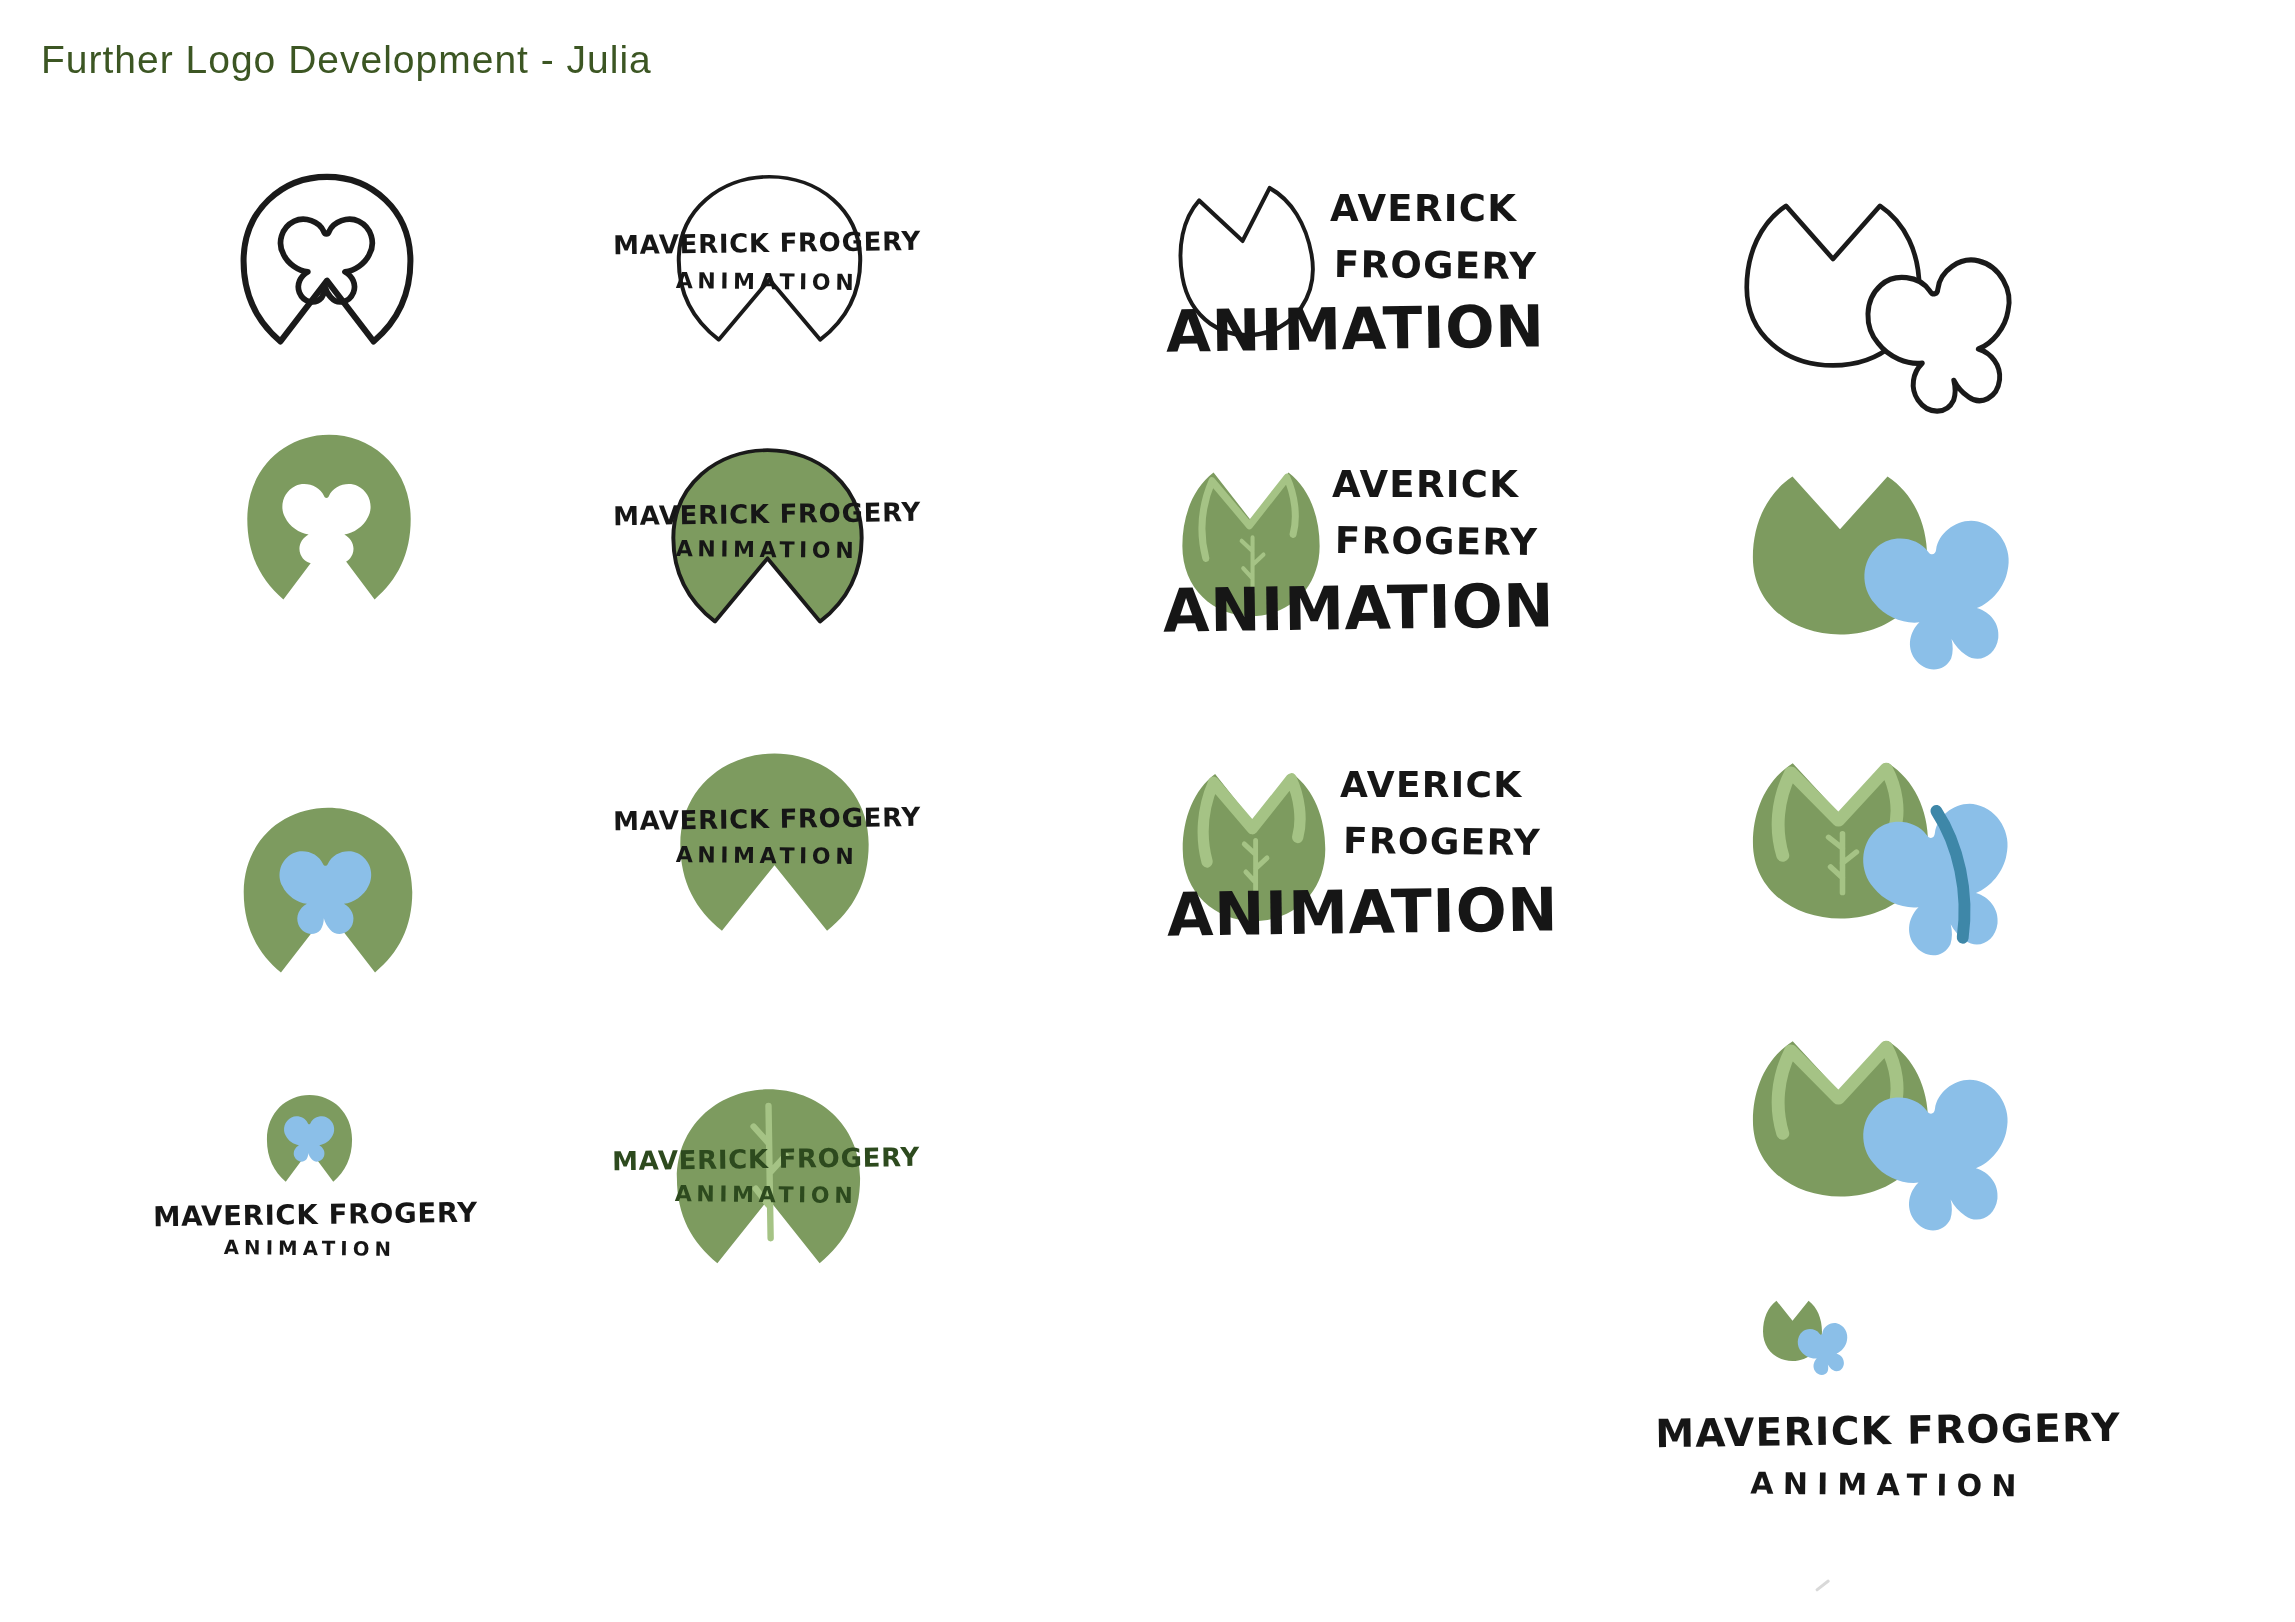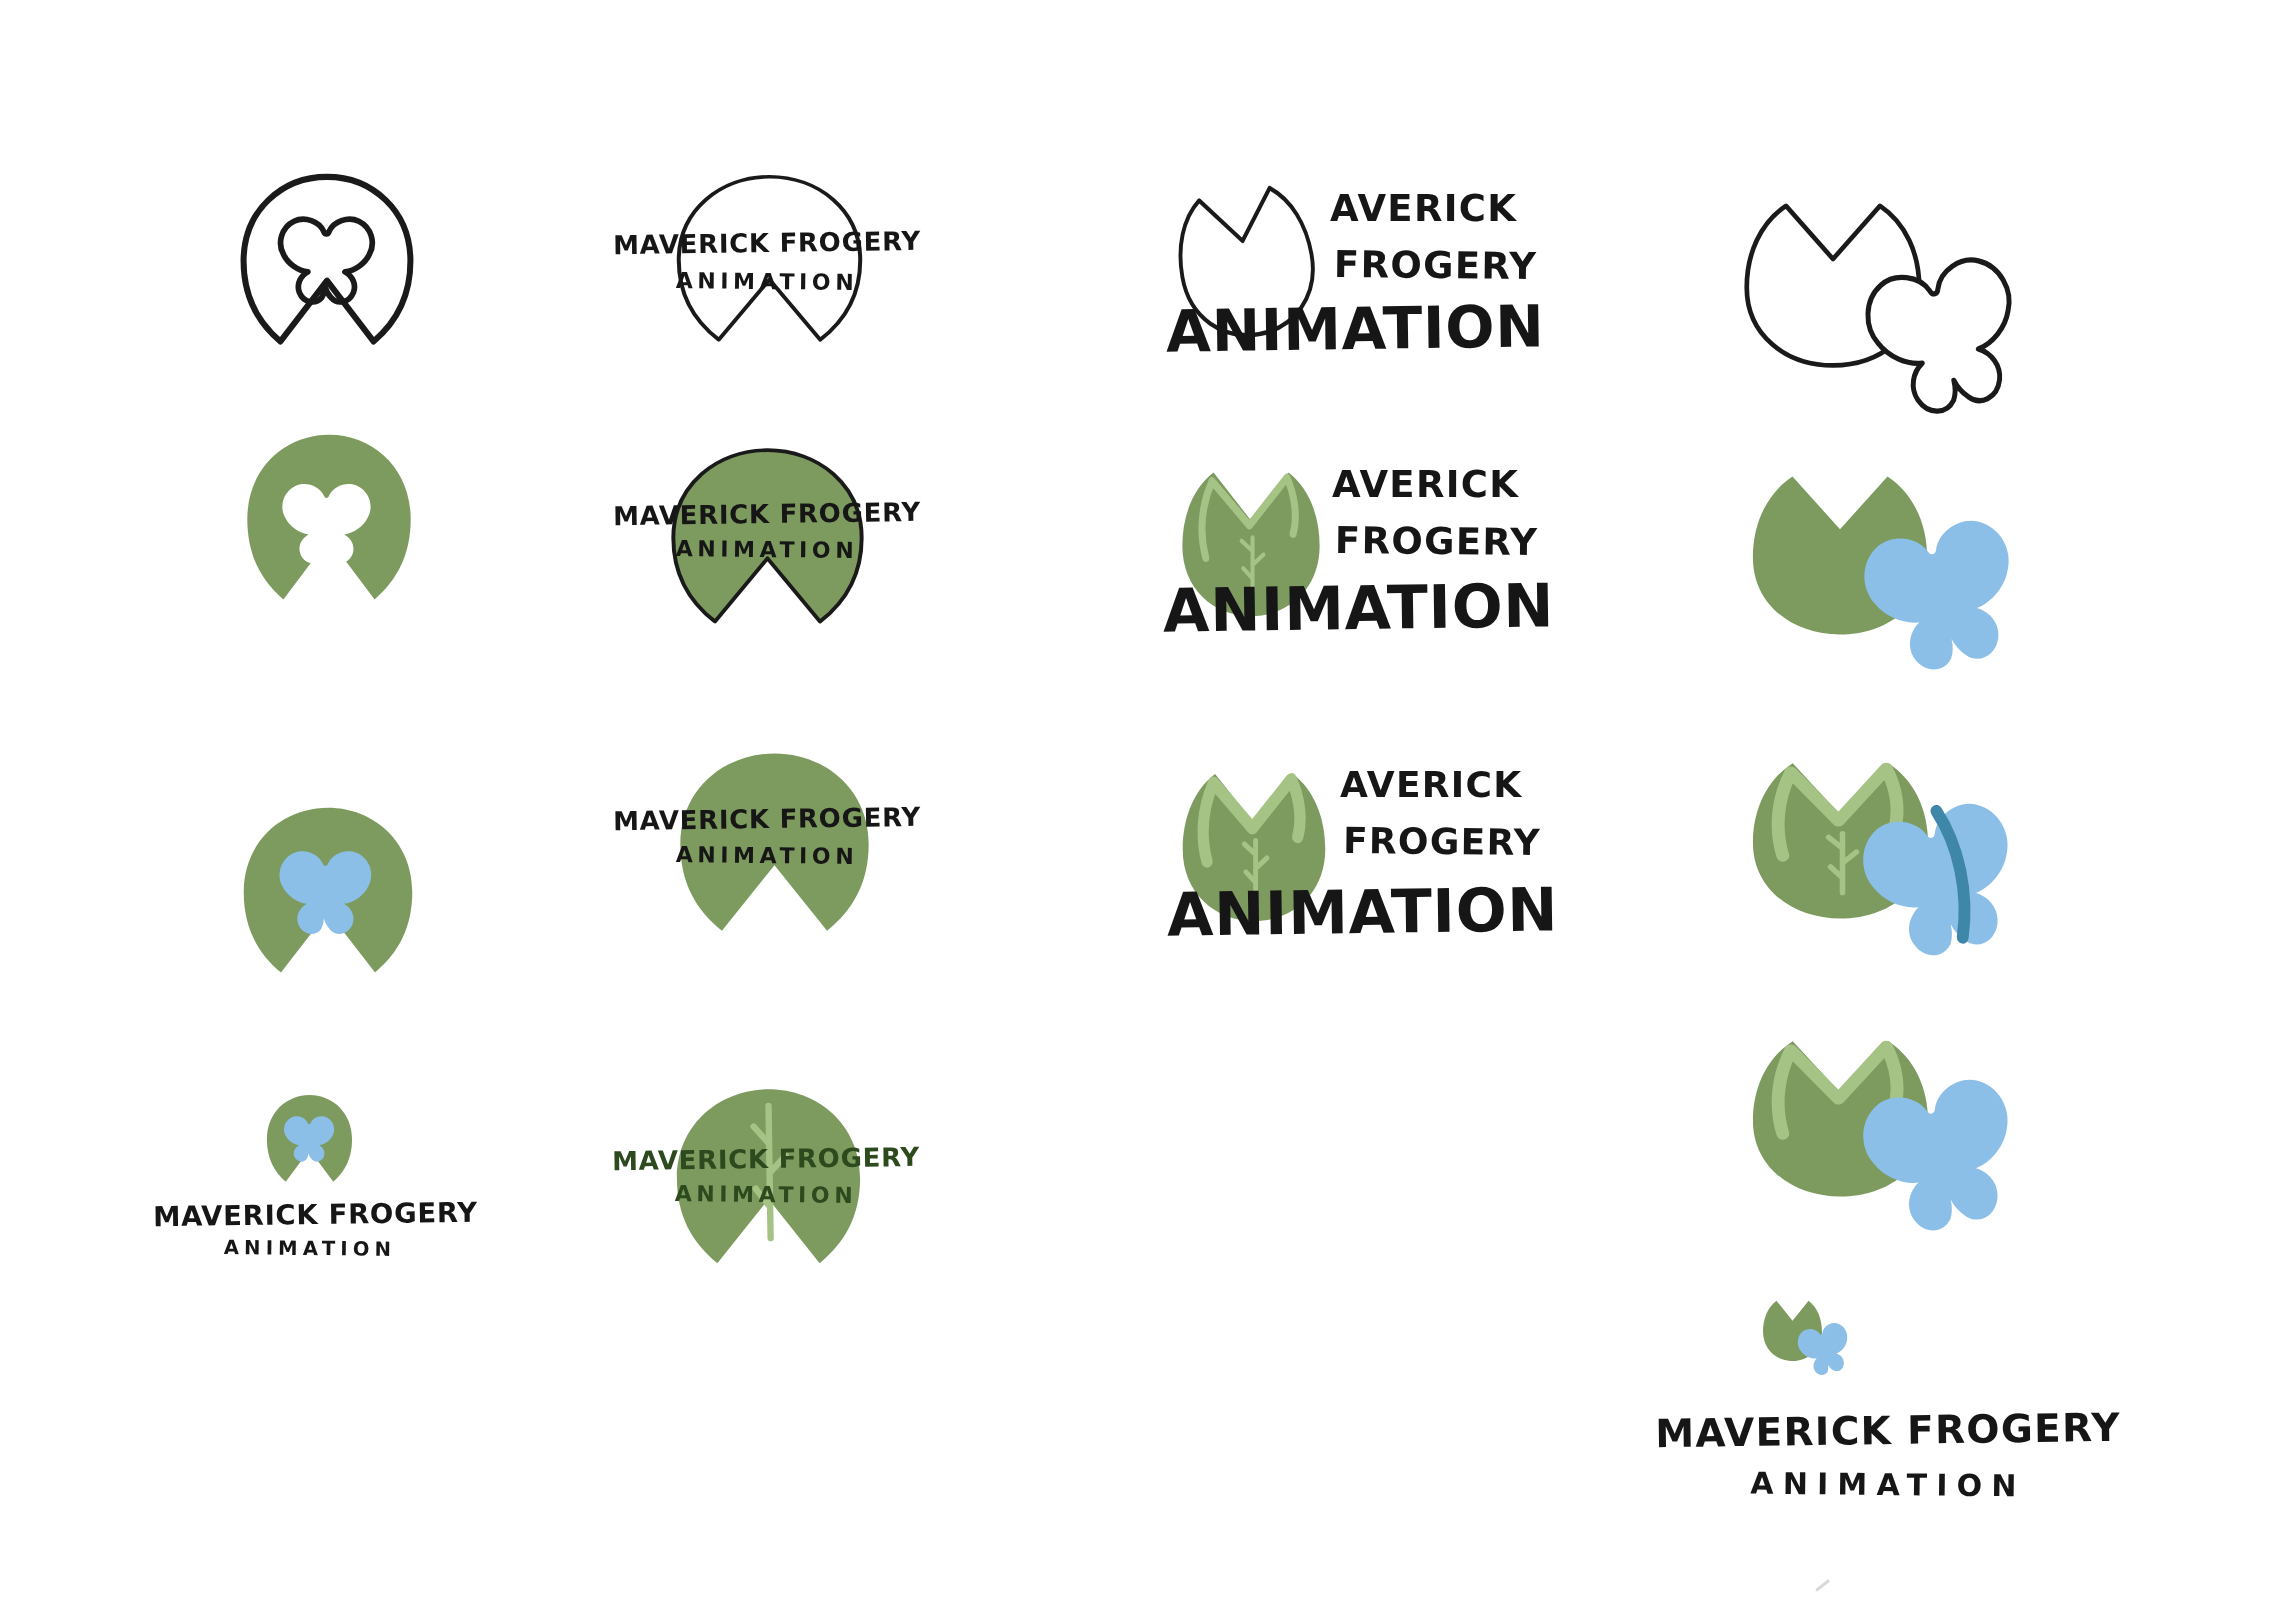--- a/index.html
+++ b/index.html
@@ -18,20 +18,21 @@
   svg{display:block;overflow:visible;}
   .z2{z-index:2;}
   .z1{z-index:1;}
   .stray{position:absolute;width:17px;height:2.6px;background:#d9d9d9;transform:rotate(-38deg);border-radius:1.3px;}
 </style>
 </head>
 <body>
 
 <div id="canvas">
 
+  <div class="abs title" style="left:41px;top:38px;">Further Logo Development - Julia</div>
 
   <div class="abs" style="left:230px;top:169px;">
     <svg width="194" height="196" viewBox="0 0 100 100" preserveAspectRatio="none">
       <path fill="none" stroke="#1a1a1a" stroke-width="3.1" stroke-linejoin="round" stroke-linecap="round" d="M50,4 C73,4 93,21 93,47 C93,65 86,78 74,88 L50,57 L26,88 C14,78 7,65 7,47 C7,21 27,4 50,4 Z"></path>
     </svg>
   </div>
   <div class="abs" style="left:275px;top:215px;">
     <svg width="106" height="93" viewBox="0 0 100 90" preserveAspectRatio="none">
       <path fill="none" stroke="#1a1a1a" stroke-width="5.4" stroke-linejoin="round" stroke-linecap="round" d="M46,16 C42,6 28,1 18,6 C6,12 2,27 8,38 C12,47 22,54 31,55 C24,59 20,67 23,75 C27,85 38,87 44,80 C46,77 47,73 47,69 C48,73 50,77 53,80 C59,87 70,85 74,75 C77,67 73,59 66,55 C75,54 85,47 89,38 C95,27 91,12 79,6 C69,1 55,6 51,16 C50,19 47,19 46,16 Z"></path>
     </svg>

